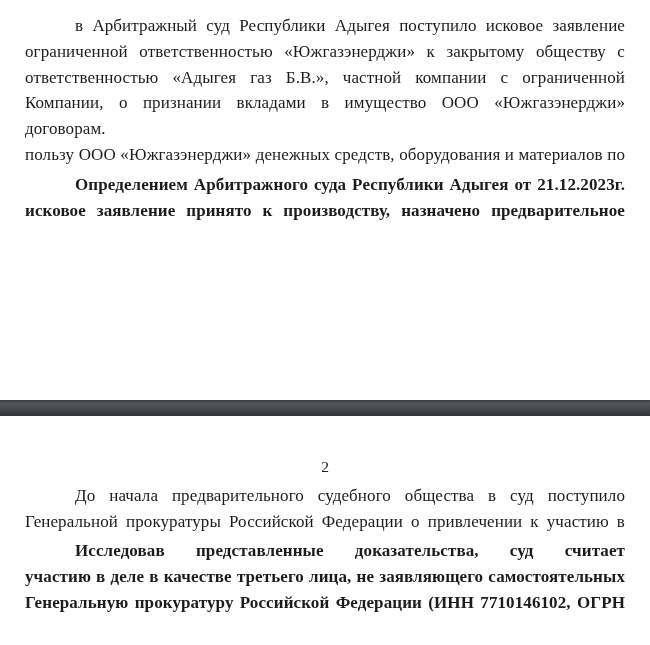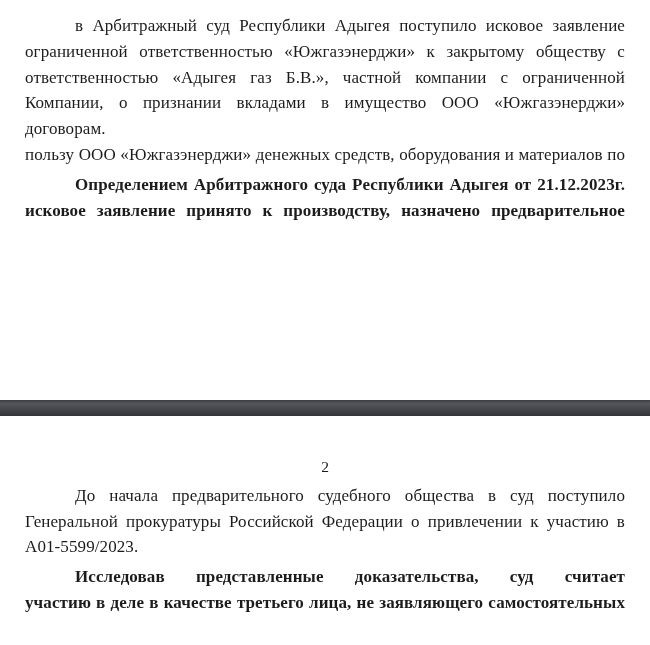--- a/index.html
+++ b/index.html
@@ -88,22 +88,22 @@
   </div>
 
   <div class="page-separator"></div>
 
   <div class="page page-2">
     <div class="page-number">2</div>
     <div class="page-text">
         <div class="para">
           <div class="line first">До начала предварительного судебного общества в суд поступило ходатайство</div>
           <div class="line">Генеральной прокуратуры Российской Федерации о привлечении к участию в деле №</div>
-          <div class="line last">А01-5599/2023.</div>
         </div>
         <div class="para">
           <div class="line first">Исследовав представленные доказательства, суд считает необходимым привлечь к</div>
           <div class="line">участию в деле в качестве третьего лица, не заявляющего самостоятельных материалов,</div>
+          <div class="line">Генеральную прокуратуру Российской Федерации (ИНН 7710146102, ОГРН</div>
         </div>
       </div>
   </div>
 
 </div>
 
 </body></html>

